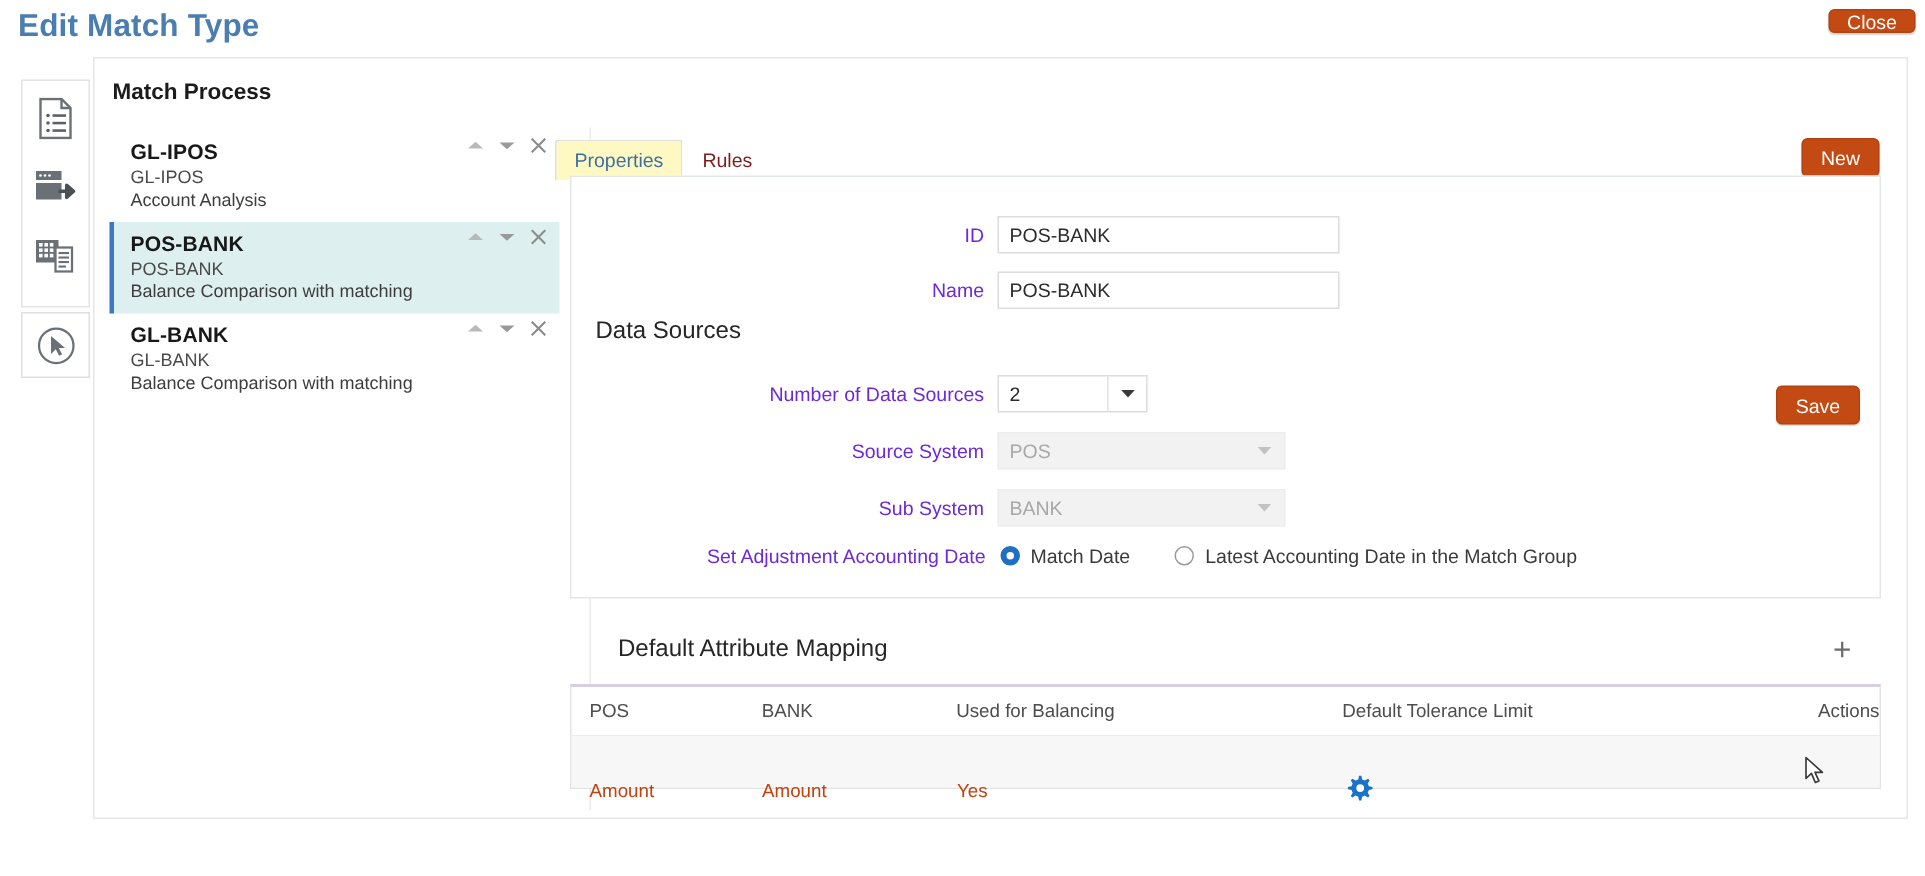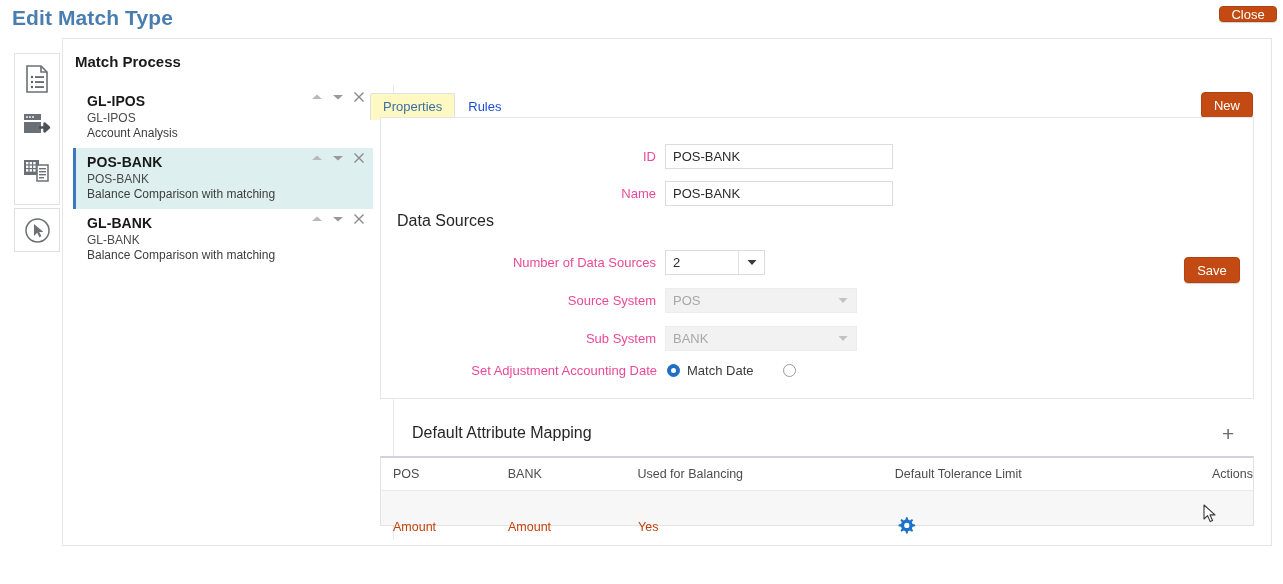--- a/index.html
+++ b/index.html
@@ -77,38 +77,38 @@
     display: flex; align-items: center; gap: 9px;
   }
   .ctrl { cursor: pointer; line-height: 0; }
 
   
   .vdiv { position:absolute; left: 330px; top: 46px; width:1px; height: 455px; background:#e9e9e9; }
 
   
   .tabs { position:absolute; left: 370px; top: 92px; display:flex; align-items:flex-end; }
   .tab {
-    font-size: 13px; color: #1d4ed8; padding: 5px 12px 6px 12px;
+    font-size: 13px; color: #7f1d1d; padding: 5px 12px 6px 12px;
     border:1px solid transparent; border-bottom:none; cursor:pointer;
     background: transparent; position: relative; top: 1px;
   }
   .tab.active {
     background:#fef9c3; border-color:#e0e0e0; color:#3b6fa5;
     border-radius: 2px 2px 0 0;
   }
 
   
   .card {
     position:absolute; left: 380px; top: 117px;
     width: 874px; height: 282px;
     background:#fff; border:1px solid #e4e7e7;
   }
 
   .frow { position:absolute; display:flex; align-items:center; }
-  .flabel { font-size: 13px; color:#ec4899; text-align:right; }
+  .flabel { font-size: 13px; color:#6d28d9; text-align:right; }
 
   .ftext {
     border:1px solid #dcdcdc; background:#fff;
     font-size: 13px; color:#2b2b2b; font-family:"Liberation Sans", sans-serif;
     padding: 4px 7px; outline:none;
   }
 
   .sel-wrap {
     position:relative; border:1px solid #dcdcdc; background:#fff;
     height: 25px; display:flex; align-items:center;
@@ -346,20 +346,21 @@
             </svg>
         </span>
       </div>
     </div>
 
     <div class="radio-row">
       <div class="flabel" style="width:190px;">Set Adjustment Accounting Date</div>
       <span class="radio on" style="margin-left:10px;"></span>
       <span class="radio-label">Match Date</span>
       <span class="radio" style="margin-left:30px;"></span>
+      <span class="radio-label">Latest Accounting Date in the Match Group</span>
     </div>
   </div>
 
   <div class="dam-title">Default Attribute Mapping</div>
   <div class="plus-btn">+</div>
 
   <div class="table">
     <div class="trow head">
       <div class="tcell c1">POS</div>
       <div class="tcell c2">BANK</div>

